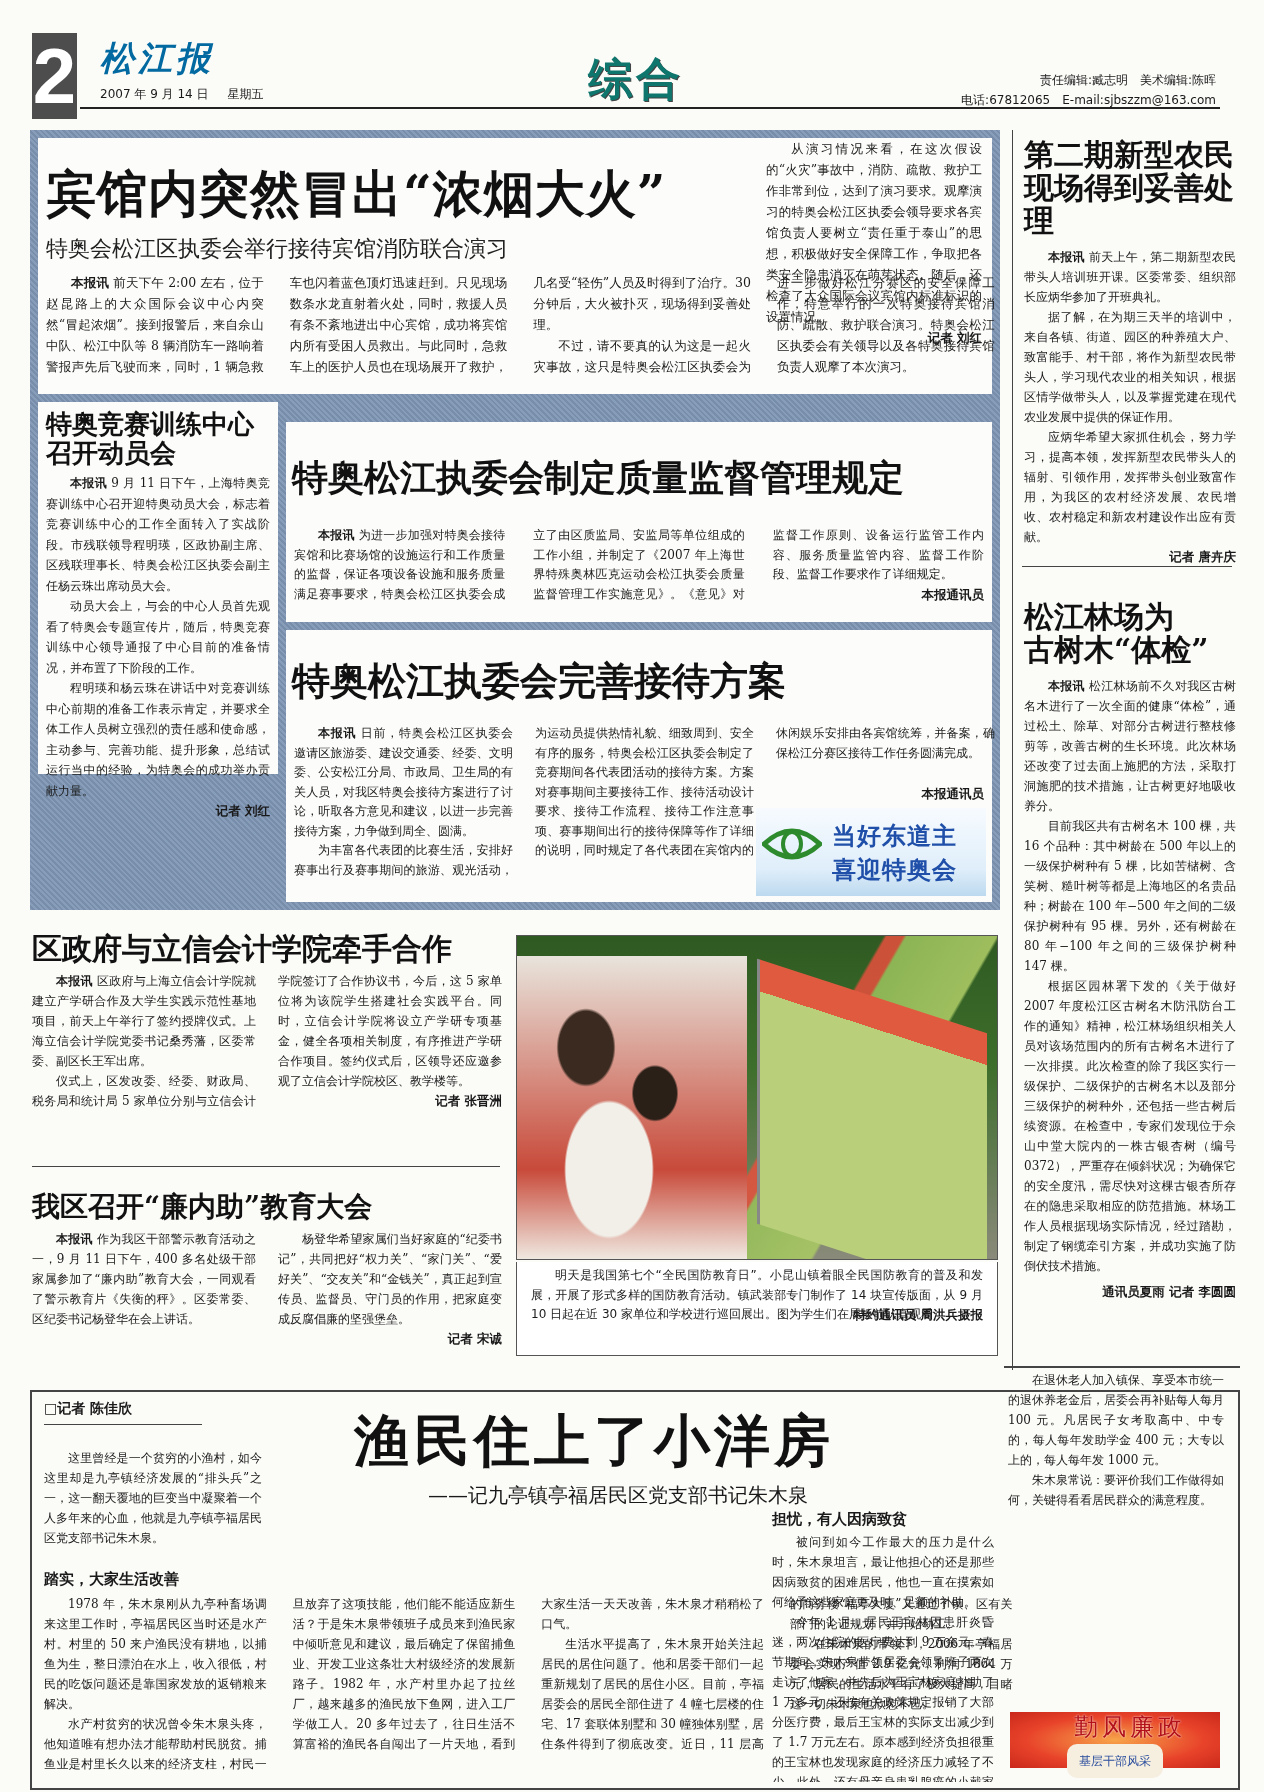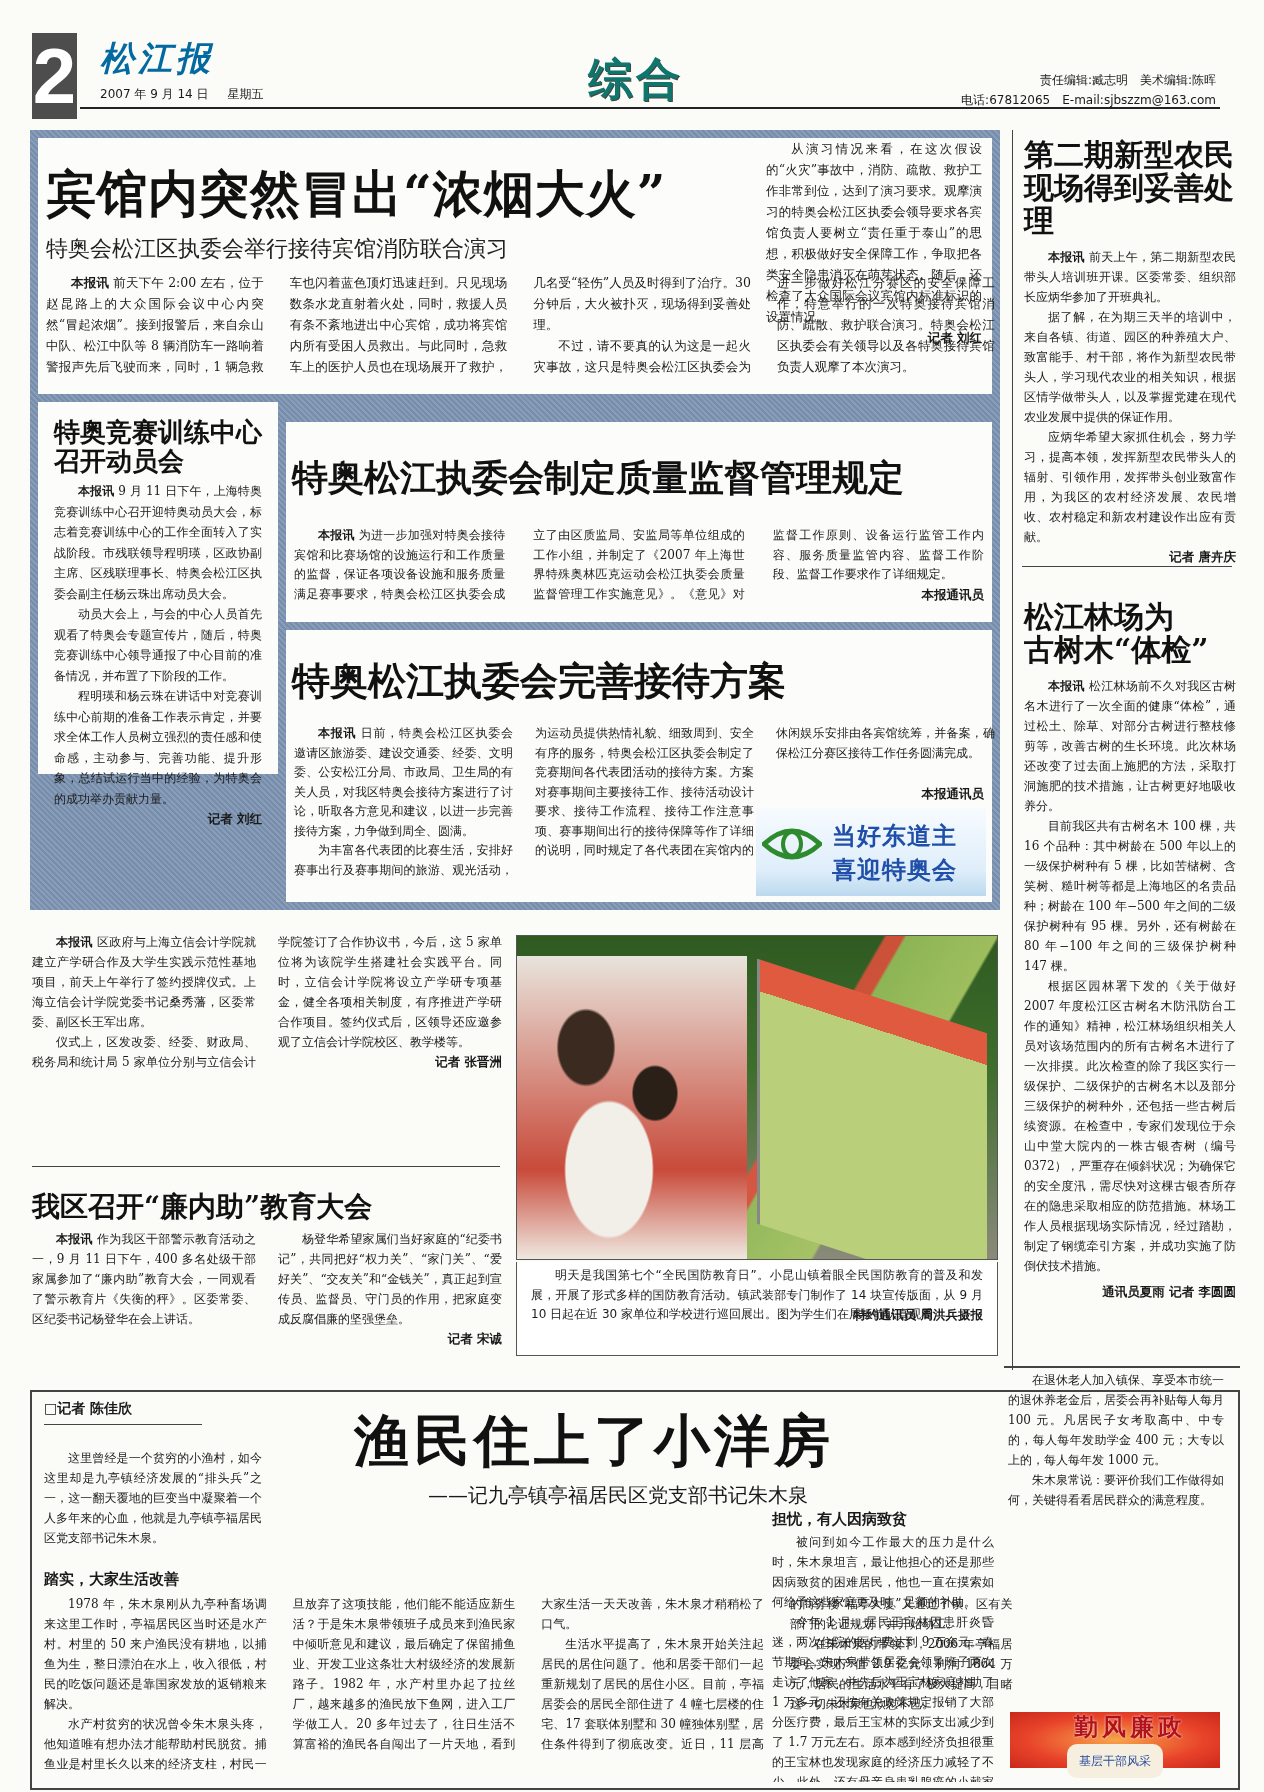--- a/index.html
+++ b/index.html
@@ -54,21 +54,21 @@
   <div class="abs bodytxt" style="left:8px; top:134px; width:705px; height:118px; column-count:3; column-gap:26px;">
     <p><span class="lead">本报讯</span> <span>前天下午 2:00 左右，位于赵昆路上的大众国际会议中心内突然“冒起浓烟”。接到报警后，来自佘山中队、松江中队等 8 辆消防车一路响着警报声先后飞驶而来，同时，1 辆急救车也闪着蓝色顶灯迅速赶到。只见现场数条水龙直射着火处，同时，救援人员有条不紊地进出中心宾馆，成功将宾馆内所有受困人员救出。与此同时，急救车上的医护人员也在现场展开了救护，几名受“轻伤”人员及时得到了治疗。30 分钟后，大火被扑灭，现场得到妥善处理。</span></p>
     <p>不过，请不要真的认为这是一起火灾事故，这只是特奥会松江区执委会为进一步做好松江分赛区的安全保障工作，特意举行的一次特奥接待宾馆消防、疏散、救护联合演习。特奥会松江区执委会有关领导以及各特奥接待宾馆负责人观摩了本次演习。</p>
   </div>
   <div class="abs bodytxt" style="left:728px; top:0px; width:216px;">
     <p>从演习情况来看，在这次假设的“火灾”事故中，消防、疏散、救护工作非常到位，达到了演习要求。观摩演习的特奥会松江区执委会领导要求各宾馆负责人要树立“责任重于泰山”的思想，积极做好安全保障工作，争取把各类安全隐患消灭在萌芽状态。随后，还检查了大众国际会议宾馆内标准标识的设置情况。</p>
     <div class="byline">记者 刘红</div>
   </div>
 </div>
 
-<div class="abs whitebox" style="left:38px; top:402px; width:240px; height:372px; padding:16px;">
+<div class="abs whitebox" style="left:38px; top:402px; width:240px; height:372px; padding:8px;">
   <div class="hl" style="font-size:26px; margin-bottom:6px;">
     <div>特奥竞赛训练中心</div>
     <div>召开动员会</div>
   </div>
   <div class="bodytxt" style="font-size:12px; line-height:20.5px;">
     <p><span class="lead">本报讯</span> <span>9 月 11 日下午，上海特奥竞赛训练中心召开迎特奥动员大会，标志着竞赛训练中心的工作全面转入了实战阶段。市残联领导程明瑛，区政协副主席、区残联理事长、特奥会松江区执委会副主任杨云珠出席动员大会。</span></p>
     <p>动员大会上，与会的中心人员首先观看了特奥会专题宣传片，随后，特奥竞赛训练中心领导通报了中心目前的准备情况，并布置了下阶段的工作。</p>
     <p>程明瑛和杨云珠在讲话中对竞赛训练中心前期的准备工作表示肯定，并要求全体工作人员树立强烈的责任感和使命感，主动参与、完善功能、提升形象，总结试运行当中的经验，为特奥会的成功举办贡献力量。</p>
     <div class="byline">记者 刘红</div>
   </div>
@@ -126,20 +126,21 @@
   </div>
   <div class="bodytxt" style="font-size:12px; line-height:20px;">
     <p><span class="lead">本报讯</span> <span>松江林场前不久对我区古树名木进行了一次全面的健康“体检”，通过松土、除草、对部分古树进行整枝修剪等，改善古树的生长环境。此次林场还改变了过去面上施肥的方法，采取打洞施肥的技术措施，让古树更好地吸收养分。</span></p>
     <p>目前我区共有古树名木 100 棵，共 16 个品种：其中树龄在 500 年以上的一级保护树种有 5 棵，比如苦槠树、含笑树、糙叶树等都是上海地区的名贵品种；树龄在 100 年−500 年之间的二级保护树种有 95 棵。另外，还有树龄在 80 年−100 年之间的三级保护树种 147 棵。</p>
     <p>根据区园林署下发的《关于做好 2007 年度松江区古树名木防汛防台工作的通知》精神，松江林场组织相关人员对该场范围内的所有古树名木进行了一次排摸。此次检查的除了我区实行一级保护、二级保护的古树名木以及部分三级保护的树种外，还包括一些古树后续资源。在检查中，专家们发现位于佘山中堂大院内的一株古银杏树（编号 0372），严重存在倾斜状况；为确保它的安全度汛，需尽快对这棵古银杏所存在的隐患采取相应的防范措施。林场工作人员根据现场实际情况，经过踏勘，制定了钢缆牵引方案，并成功实施了防倒伏技术措施。</p>
     <div class="byline" style="margin-top:6px;">通讯员夏雨 记者 李圆圆</div>
   </div>
 </div>
 
 <div class="abs" style="left:32px; top:932px; width:470px;">
+  <div class="hl" style="font-size:30px; margin-bottom:6px;">区政府与立信会计学院牵手合作</div>
   <div class="bodytxt cols2" style="font-size:12px; line-height:20px; column-gap:22px;">
     <p><span class="lead">本报讯</span> <span>区政府与上海立信会计学院就建立产学研合作及大学生实践示范性基地项目，前天上午举行了签约授牌仪式。上海立信会计学院党委书记桑秀藩，区委常委、副区长王军出席。</span></p>
     <p>仪式上，区发改委、经委、财政局、税务局和统计局 5 家单位分别与立信会计学院签订了合作协议书，今后，这 5 家单位将为该院学生搭建社会实践平台。同时，立信会计学院将设立产学研专项基金，健全各项相关制度，有序推进产学研合作项目。签约仪式后，区领导还应邀参观了立信会计学院校区、教学楼等。</p>
     <div class="byline">记者 张晋洲</div>
   </div>
 </div>
 <div class="abs rule" style="left:32px; top:1166px; width:468px; height:1px;"></div>
 
 <div class="abs" style="left:32px; top:1192px; width:470px;">
   <div class="hl" style="font-size:28px; margin-bottom:6px;">我区召开“廉内助”教育大会</div>
@@ -190,18 +191,18 @@
   <div class="abs bodytxt" style="left:734px; top:134px; width:222px; height:250px; font-size:12px; line-height:20px; overflow:hidden;">
     <p>被问到如今工作最大的压力是什么时，朱木泉坦言，最让他担心的还是那些因病致贫的困难居民，他也一直在摸索如何给予这些家庭更及时、足额的补助。</p>
     <p>今年 1 月，居民王宝林因患肝炎昏迷，两次住院的医疗费达到 9 万余元。春节期间，朱木泉带领居委会领导班子两次走访了他家，并先后为王宝林家庭补助了 1 万多元，还按有关政策规定报销了大部分医疗费，最后王宝林的实际支出减少到了 1.7 万元左右。原本感到经济负担很重的王宝林也发现家庭的经济压力减轻了不少。此外，还有母亲身患乳腺癌的小戴家庭，从 2003 年至今也已获得了居委会 5 万元左右的补助。</p>
   </div>
   <div class="abs bodytxt" style="left:970px; top:-28px; width:216px; font-size:12px; line-height:20px;">
     <p>在退休老人加入镇保、享受本市统一的退休养老金后，居委会再补贴每人每月 100 元。凡居民子女考取高中、中专的，每人每年发助学金 400 元；大专以上的，每人每年发 1000 元。</p>
     <p>朱木泉常说：要评价我们工作做得如何，关键得看看居民群众的满意程度。</p>
   </div>
 
   <div class="abs" style="left:972px; top:314px; width:210px; height:56px; background:radial-gradient(ellipse at 50% 50%, #f7a44a 0%, #e8432a 60%, #c9281b 100%); text-align:center;">
-    <div class="sans" style="font-size:24px; font-weight:bold; color:#b3121a; letter-spacing:4px; line-height:30px; text-shadow:0 0 2px #fff;margin-left:30px;">勤风廉政</div>
+    <div class="sans" style="font-size:24px; font-weight:normal; color:#b3121a; letter-spacing:4px; line-height:30px; text-shadow:0 0 2px #fff;margin-left:30px;">勤风廉政</div>
     <div class="sans" style="display:inline-block; margin-top:2px; padding:8px 12px; background:#f6efe0; border-radius:10px; font-size:12px; color:#2a4c9c; line-height:18px;">
       <span>基层干部风采</span>
     </div>
   </div>
 </div>
 
 </body></html>

